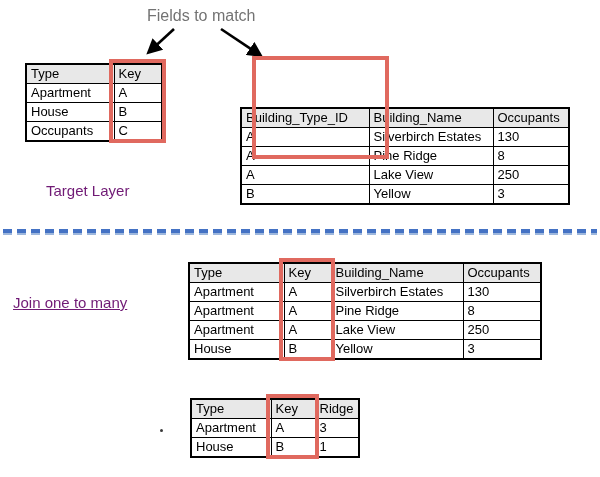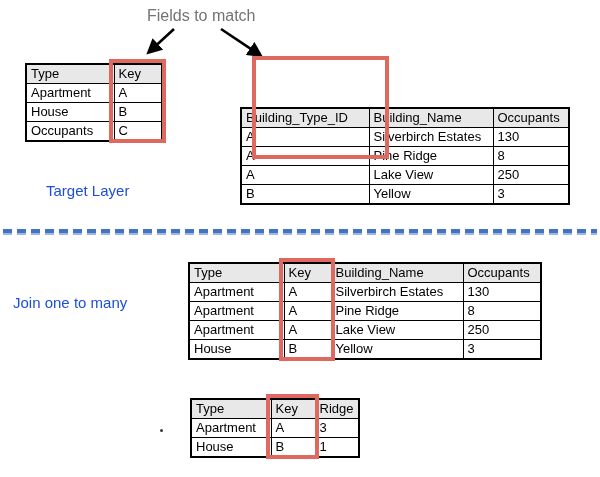--- a/index.html
+++ b/index.html
@@ -15,21 +15,21 @@
   .title {
     position: absolute;
     left: 147px; top: 7px;
     font-size: 16px;
     color: #737373;
     white-space: nowrap;
   }
   .layer-label {
     position: absolute;
     font-size: 15px;
-    color: #1d4ed8;
+    color: #701a75;
     white-space: nowrap;
   }
   .tbl {
     position: absolute;
     border-collapse: collapse;
     table-layout: fixed;
     font-size: 13px;
     border: 2px solid var(--border, #000);
     background: #fff;
   }
@@ -145,21 +145,21 @@
         </tr>
       </tbody>
     </table>
   <div class="hl" style="left:252px; top:56px; width:129px; height:95px;"></div>
 
   <svg class="divider-layer" style="left:0; top:226px;" width="600" height="14">
     <line x1="3" y1="5" x2="597" y2="5" stroke="#9db7dd" stroke-width="4" stroke-dasharray="9 5" transform="translate(0,2)"></line>
     <line x1="3" y1="5" x2="597" y2="5" stroke="var(--blue, #4472c4)" stroke-width="4" stroke-dasharray="9 5"></line>
   </svg>
 
-  <div class="layer-label" style="left:13px; top:294px;">Join one to many</div>
+  <div class="layer-label" style="left:13px; top:294px;text-decoration:underline;">Join one to many</div>
   <table class="tbl" style="left: 188px; top: 262px; width: 352px;">
       <colgroup>
         <col style="width: 95px;">
         <col style="width: 47px;">
         <col style="width: 132px;">
         <col style="width: 78px;">
       </colgroup>
       <thead>
         <tr>
           <th>Type</th>

